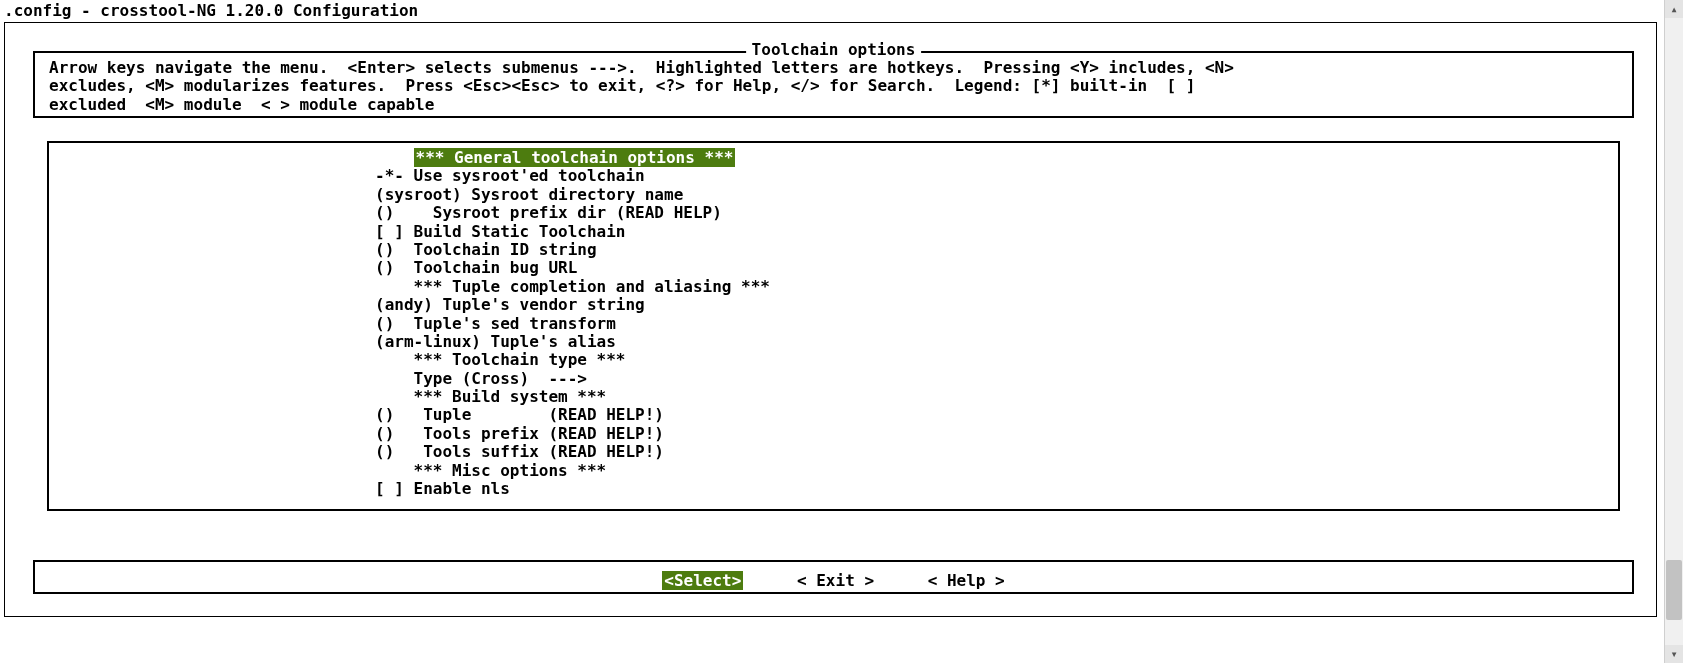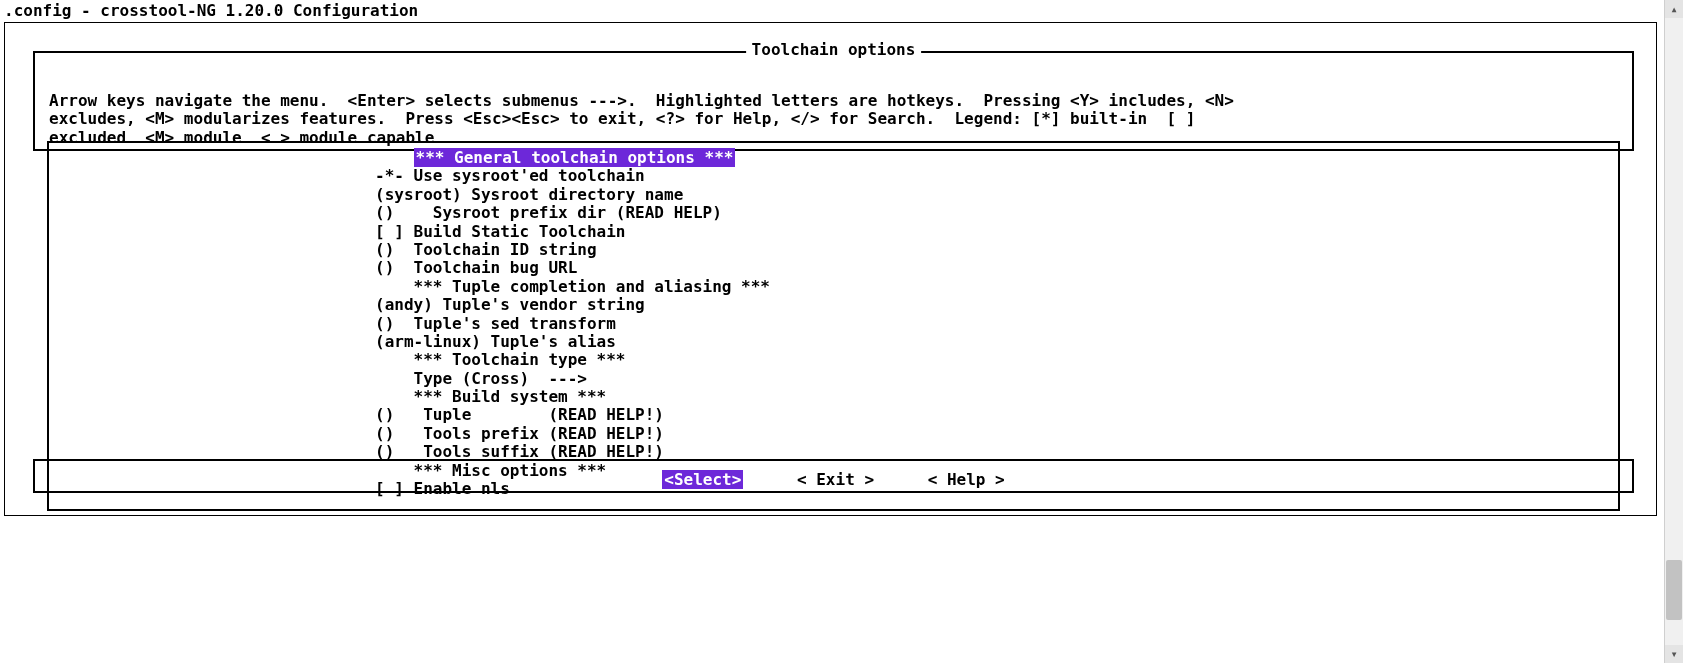--- a/index.html
+++ b/index.html
@@ -43,21 +43,21 @@
     width: 16px;
     background: #c2c2c2;
     border-radius: 2px;
   }
 
   .outer-frame {
     position: absolute;
     left: 4px;
     top: 22px;
     width: 1653px;
-    height: 494px;
+    height: 595px;
     border: 1px solid #000;
     box-sizing: border-box;
   }
   .title-row {
     position: absolute;
     left: 4px;
     top: 2px;
     font-weight: bold;
   }
 
@@ -76,21 +76,20 @@
     left: 50%;
     transform: translateX(-50%);
     background: #fff;
     padding: 0 6px;
     font-weight: bold;
     white-space: nowrap;
   }
   .help-text {
     white-space: pre;
     font-weight: bold;
-    margin-top: 33px;
   }
 
   .menu-box {
     position: absolute;
     left: 42px;
     top: 118px;
     width: 1573px;
     height: 370px;
     border: 2px solid #000;
     box-sizing: border-box;
@@ -103,21 +102,21 @@
     white-space: pre;
   }
   .menu-line {
     font-weight: bold;
     white-space: pre;
   }
   .header-sel {
     font-weight: bold;
   }
   .inv {
-    background: #6d28d9;
+    background: #4d7c0f;
     color: #fff;
     padding: 0 2px;
   }
 
   .button-bar {
     position: absolute;
     left: 28px;
     bottom: 22px;
     width: 1601px;
     height: 34px;

